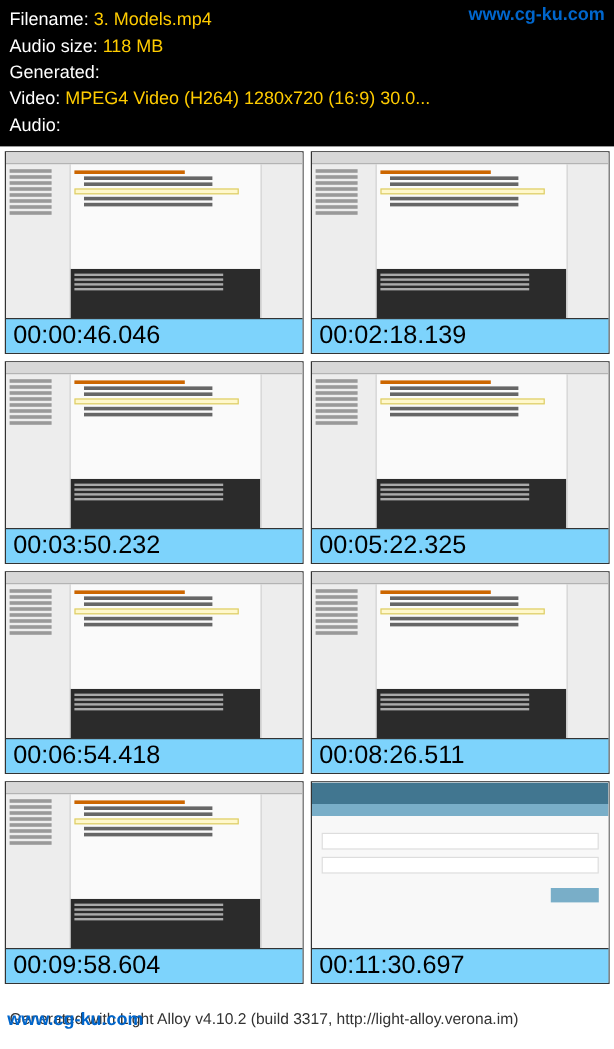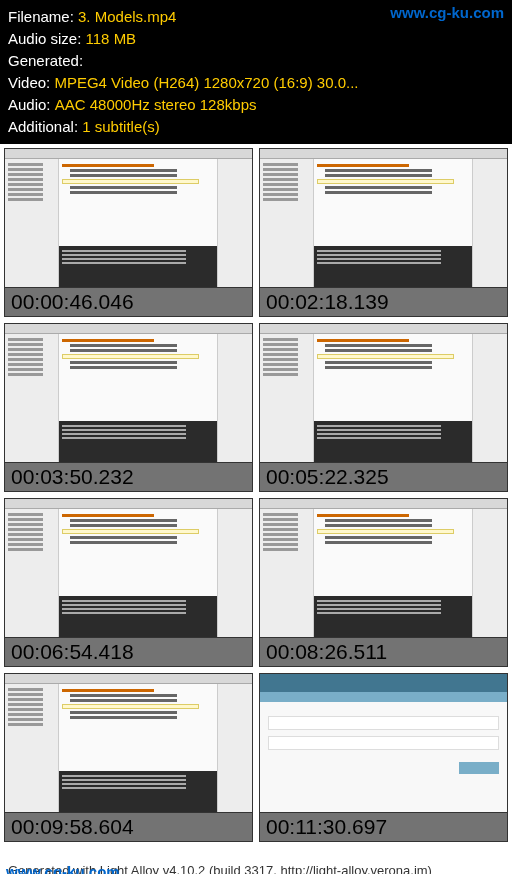--- a/index.html
+++ b/index.html
@@ -146,21 +146,21 @@
       margin: 6px 0;
     }
     .dj-btn {
       width: 40px;
       height: 12px;
       background: #79aec8;
       float: right;
       margin-top: 6px;
     }
     .thumb-timestamp {
-      background: #737373;
+      background: #7dd3fc;
       color: #000;
       font-size: 21px;
       padding: 2px 6px;
       border-top: 1px solid #333;
       font-family: Arial, sans-serif;
     }
     .footer {
       padding: 4px 8px;
       font-size: 13px;
       color: #333;
@@ -192,25 +192,20 @@
   </div>
   <div class="info-row">
     <span class="info-label">Generated: </span>
   </div>
   <div class="info-row">
     <span class="info-label">Video: </span>
     <span class="info-value truncated">MPEG4 Video (H264) 1280x720 (16:9) 30.0</span>
   </div>
   <div class="info-row">
     <span class="info-label">Audio: </span>
-    <span class="info-value">AAC 48000Hz stereo 128kbps</span>
-  </div>
-  <div class="info-row">
-    <span class="info-label">Additional: </span>
-    <span class="info-value">1 subtitle(s)</span>
   </div>
 </div>
 
 <div class="thumbnails">
 <div class="thumb-container">
       <div class="thumb-image">
       <div class="ide-mock">
         <div class="ide-top"></div>
         <div class="ide-body">
           <div class="ide-sidebar">

